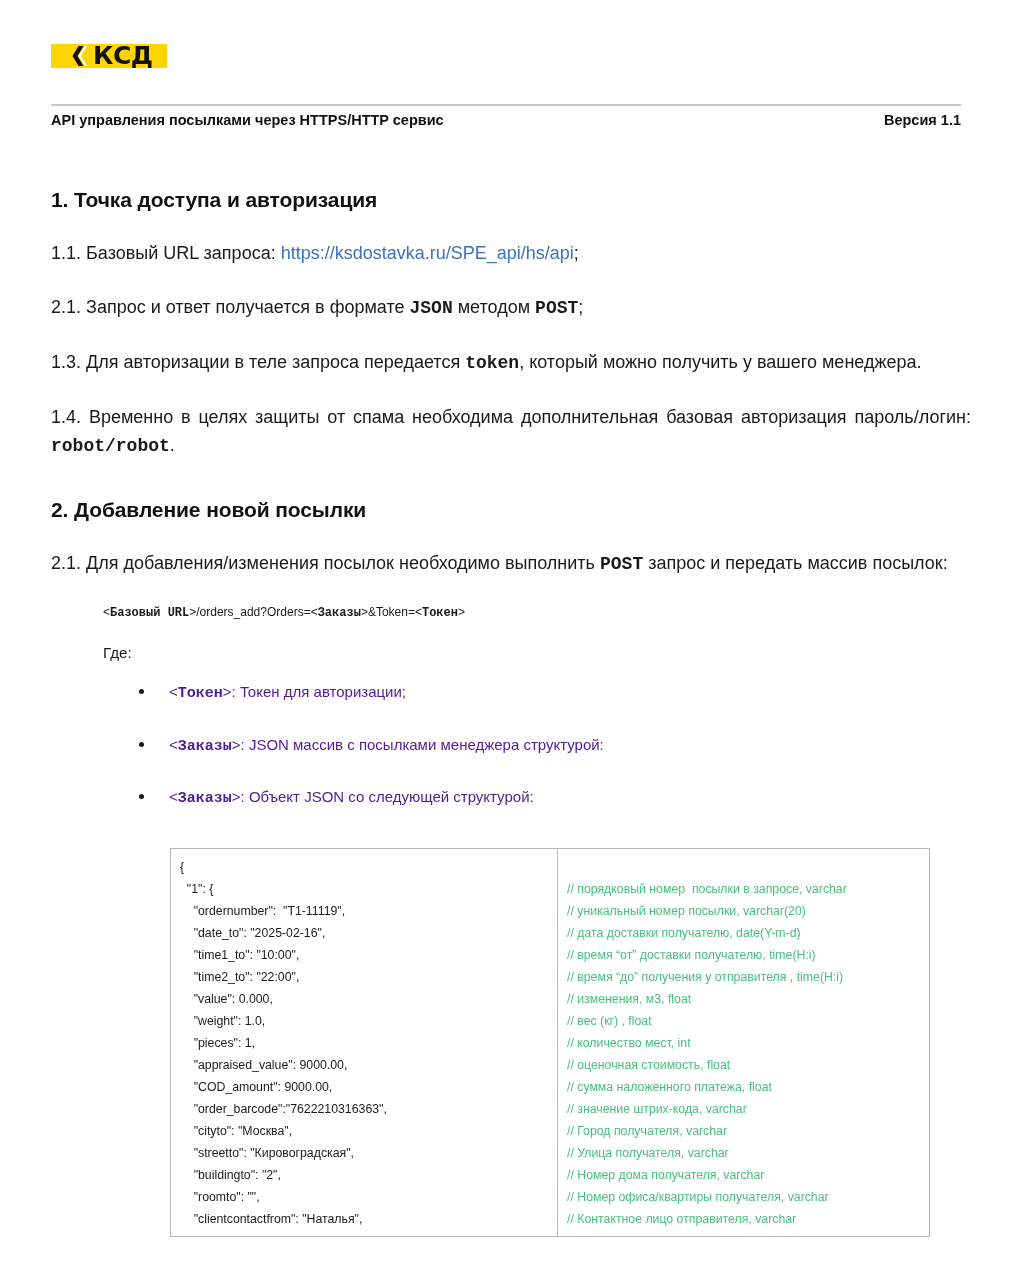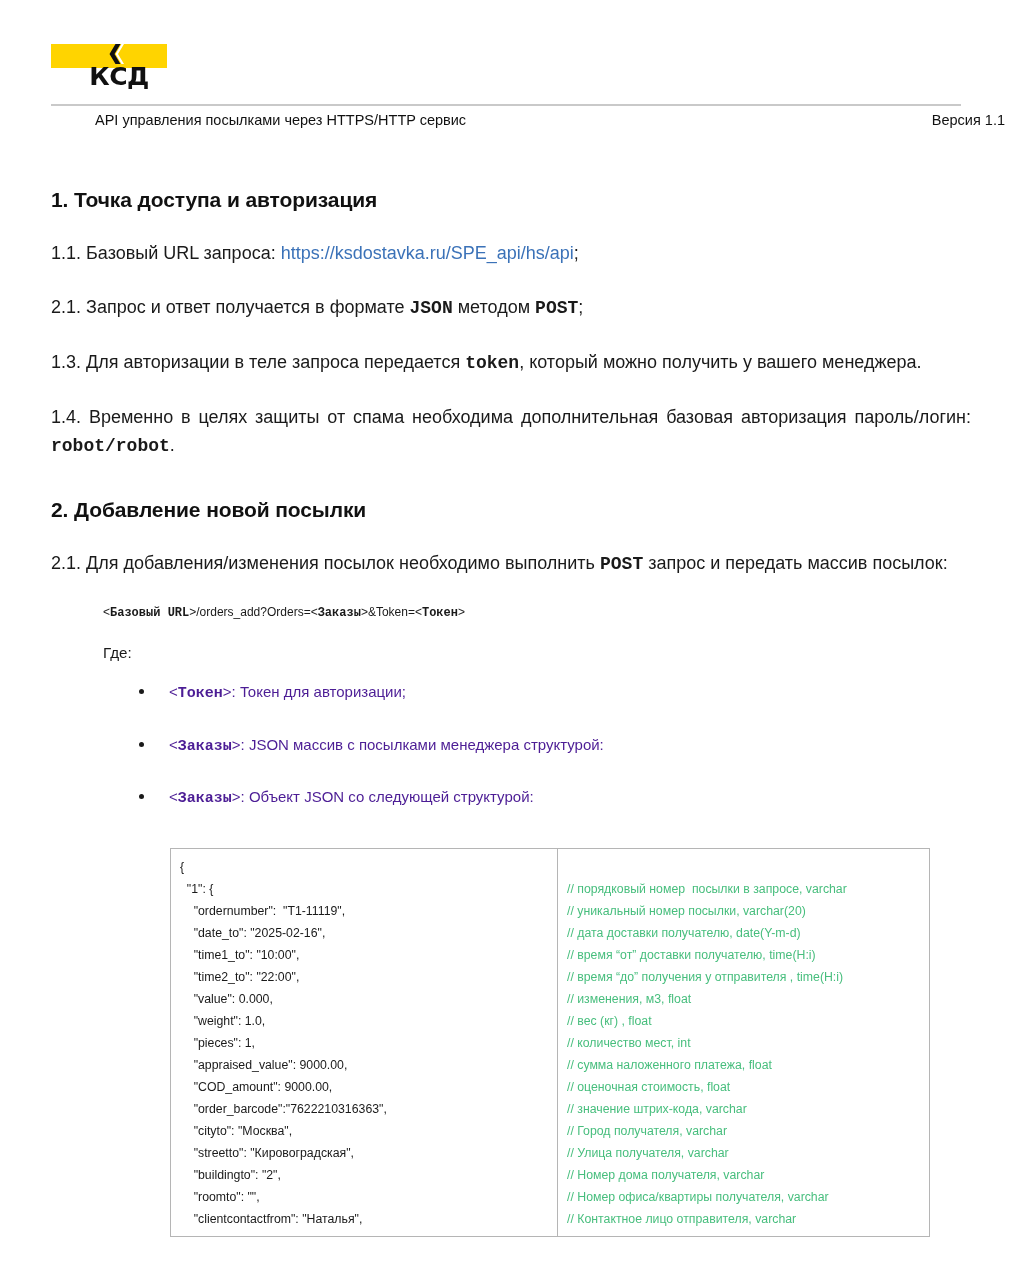--- a/index.html
+++ b/index.html
@@ -30,21 +30,20 @@
     top: 44px;
   }
   .logo {
     display: flex;
     align-items: center;
     background: #FFD400;
     width: 116px;
     height: 24px;
     padding: 0 0 0 20px;
     box-sizing: border-box;
-    flex-direction: column;
   }
   .logo-chev {
     display: block;
     width: 16px;
     height: 20px;
     margin-right: 6px;
     flex: 0 0 auto;
   }
   .logo-text {
     font-family: "DejaVu Sans", sans-serif;
@@ -67,23 +66,22 @@
   }
   .running-head {
     position: absolute;
     left: 51px;
     top: 112px;
     width: 910px;
     display: flex;
     justify-content: space-between;
     align-items: baseline;
     font-size: 14.5px;
-    font-weight: 400;
+    font-weight: 700;
     color: #111111;
-    margin-left: 44px;
   }
 
   
   .content {
     position: absolute;
     left: 51px;
     top: 188px;
     width: 920px;
   }
 
@@ -268,22 +266,22 @@
     <div class="col-right">
         <div class="comment-row spacer-row"></div>
         <div class="comment-row">// порядковый номер  посылки в запросе, varchar</div>
         <div class="comment-row">// уникальный номер посылки, varchar(20)</div>
         <div class="comment-row">// дата доставки получателю, date(Y-m-d)</div>
         <div class="comment-row">// время “от” доставки получателю, time(H:i)</div>
         <div class="comment-row">// время “до” получения у отправителя , time(H:i)</div>
         <div class="comment-row">// изменения, м3, float</div>
         <div class="comment-row">// вес (кг) , float</div>
         <div class="comment-row">// количество мест, int</div>
+        <div class="comment-row">// оценочная стоимость, float</div>
         <div class="comment-row">// сумма наложенного платежа, float</div>
-        <div class="comment-row">// оценочная стоимость, float</div>
         <div class="comment-row">// значение штрих-кода, varchar</div>
         <div class="comment-row">// Город получателя, varchar</div>
         <div class="comment-row">// Улица получателя, varchar</div>
         <div class="comment-row">// Номер дома получателя, varchar</div>
         <div class="comment-row">// Номер офиса/квартиры получателя, varchar</div>
         <div class="comment-row">// Контактное лицо отправителя, varchar</div>
       </div>
   </div>
 
 </div>

